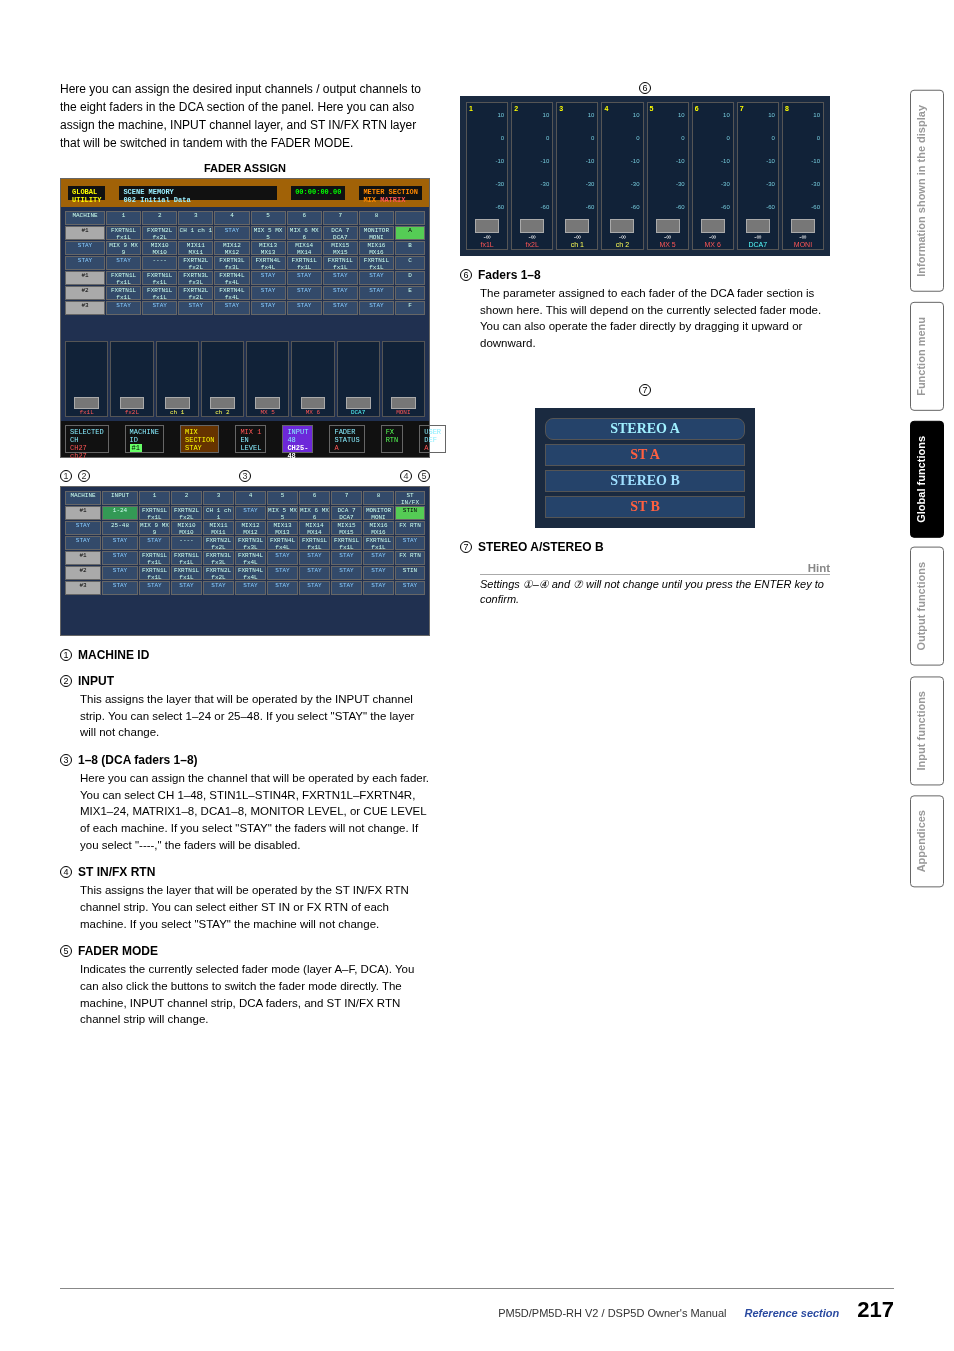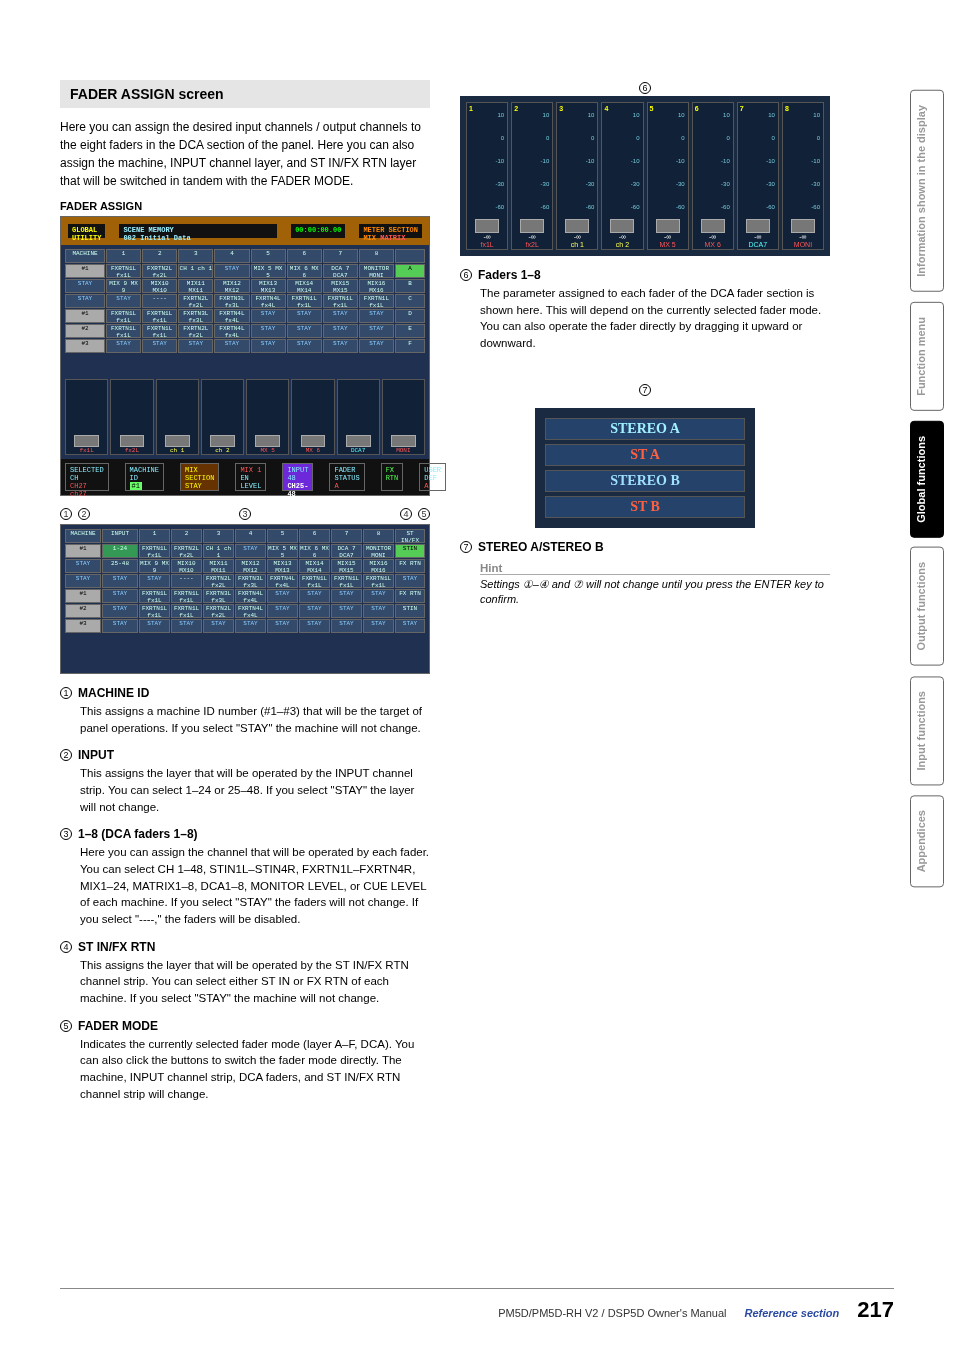--- a/index.html
+++ b/index.html
@@ -30,21 +30,21 @@
     font-weight: bold;
     font-size: 14px;
     margin-bottom: 10px;
   }
   .body-text {
     line-height: 1.5;
     margin-bottom: 10px;
     font-size: 12px;
   }
   .img-title {
-    text-align: left;
+    text-align: center;
     font-weight: bold;
     font-size: 11px;
     margin: 8px 0 4px;
   }
   .screenshot {
     width: 100%;
     background: #223;
     border: 1px solid #666;
     display: flex;
     flex-direction: column;
@@ -112,21 +112,21 @@
     height: 120px;
     margin: 12px auto;
     background: #1a2a40;
     display: flex;
     flex-direction: column;
     justify-content: center;
     gap: 4px;
     padding: 10px;
   }
   .stereo-btn-row { height: 22px; background: #25436a; display:flex; align-items:center; justify-content:center; font-family: serif; font-weight: bold; font-size: 14px; border: 1px solid #555; }
-  .stereo-a { color: #a0f0ff; }
+  .stereo-a { color: #a0f0ff; border-radius: 8px; }
   .stereo-a-sel { color: #ff6040; }
   .stereo-b { color: #9fdfff; }
 
   .screenshot-faders-big {
     width: 100%;
     height: 160px;
     background: #1a2a40;
     display: flex;
     gap: 3px;
     padding: 6px;
@@ -202,20 +202,21 @@
     padding-left: 20px;
   }
   .hint-hdr {
     color: #888;
     font-weight: bold;
     font-size: 11.5px;
     border-bottom: 1px solid #aaa;
     margin-top: 8px;
     margin-bottom: 2px;
     margin-left: 20px;
+    text-align: right;
   }
   .hint-body {
     font-style: italic;
     font-size: 11px;
     padding-left: 20px;
     line-height: 1.4;
   }
 
   .side-tabs {
     position: absolute;
@@ -257,21 +258,20 @@
   }
   .footer .ref { font-style: italic; color: #2a4aa0; font-weight: bold; }
   .footer .pagenum { font-size: 22px; font-weight: bold; color: #000; }
 </style>
 </head>
 <body>
 
 <div class="page">
 
   <div class="col col-left">
-    <div class="section-title">FADER ASSIGN screen</div>
     <p class="body-text">Here you can assign the desired input channels / output channels to the eight faders in the DCA section of the panel. Here you can also assign the machine, INPUT channel layer, and ST IN/FX RTN layer that will be switched in tandem with the FADER MODE.</p>
 
     <div class="img-title">FADER ASSIGN</div>
 
     <div class="screenshot screenshot-main">
       <div class="screenshot-top">
         <div class="sl">
           <span>GLOBAL</span><br>
           <span>UTILITY</span>
         </div>
@@ -526,21 +526,20 @@
         <div class="fc stay">STAY</div>
         <div class="fc stay">STAY</div>
       </div>
     </div>
 
     <div class="def-item">
       <div class="def-head">
           <span class="callout-circle">1</span>
           <span class="dh-label">MACHINE ID</span>
         </div>
-      <p class="def-body">This assigns a machine ID number (#1–#3) that will be the target of panel operations. If you select "STAY" the machine will not change.</p>
     </div>
     <div class="def-item">
       <div class="def-head">
           <span class="callout-circle">2</span>
           <span class="dh-label">INPUT</span>
         </div>
       <p class="def-body">This assigns the layer that will be operated by the INPUT channel strip. You can select 1–24 or 25–48. If you select "STAY" the layer will not change.</p>
     </div>
     <div class="def-item">
       <div class="def-head">

